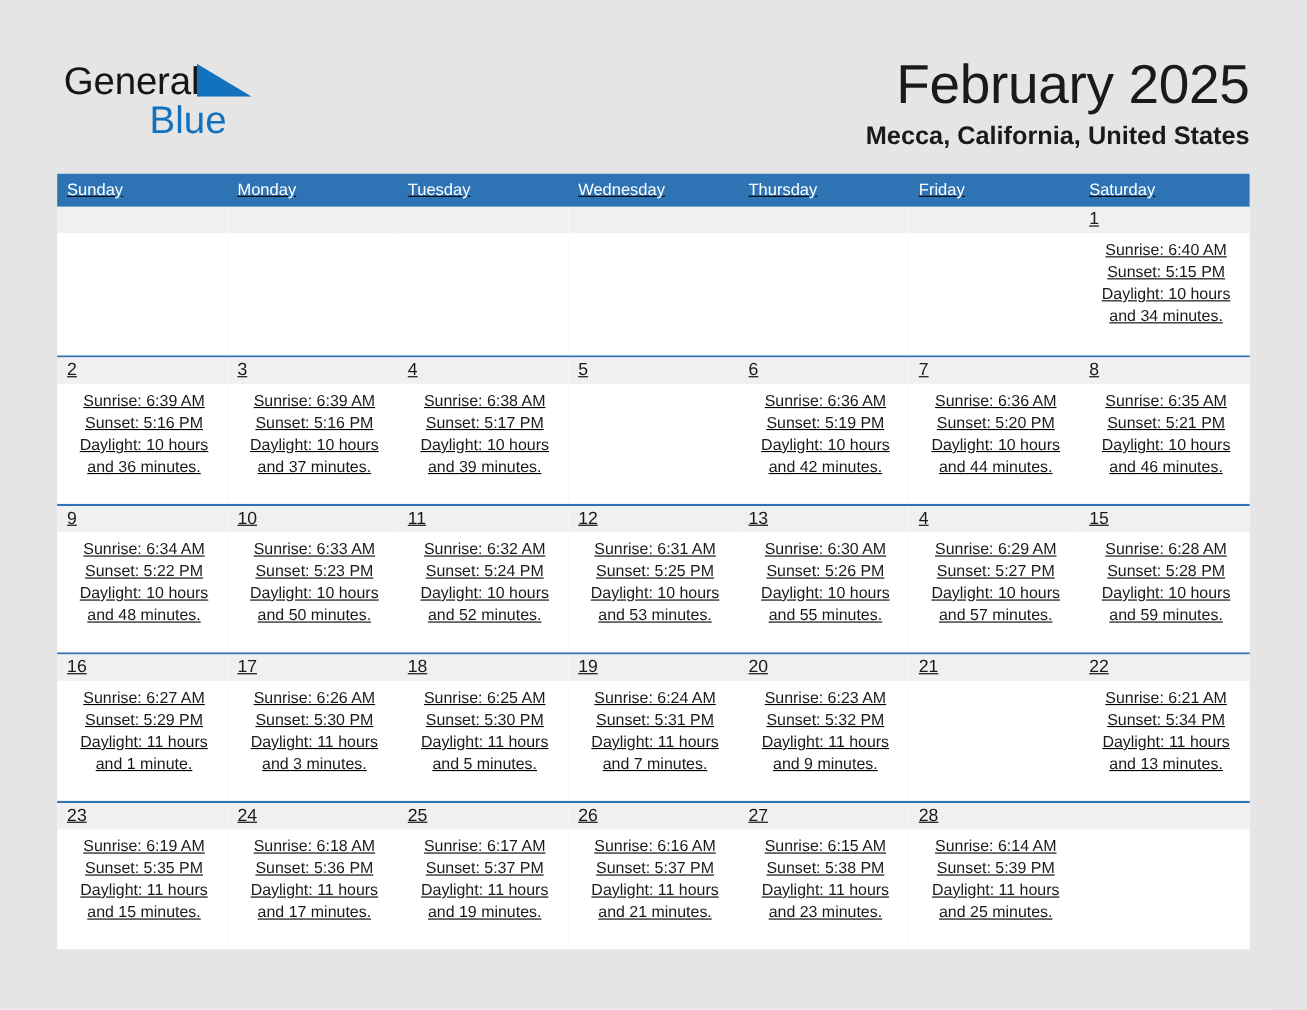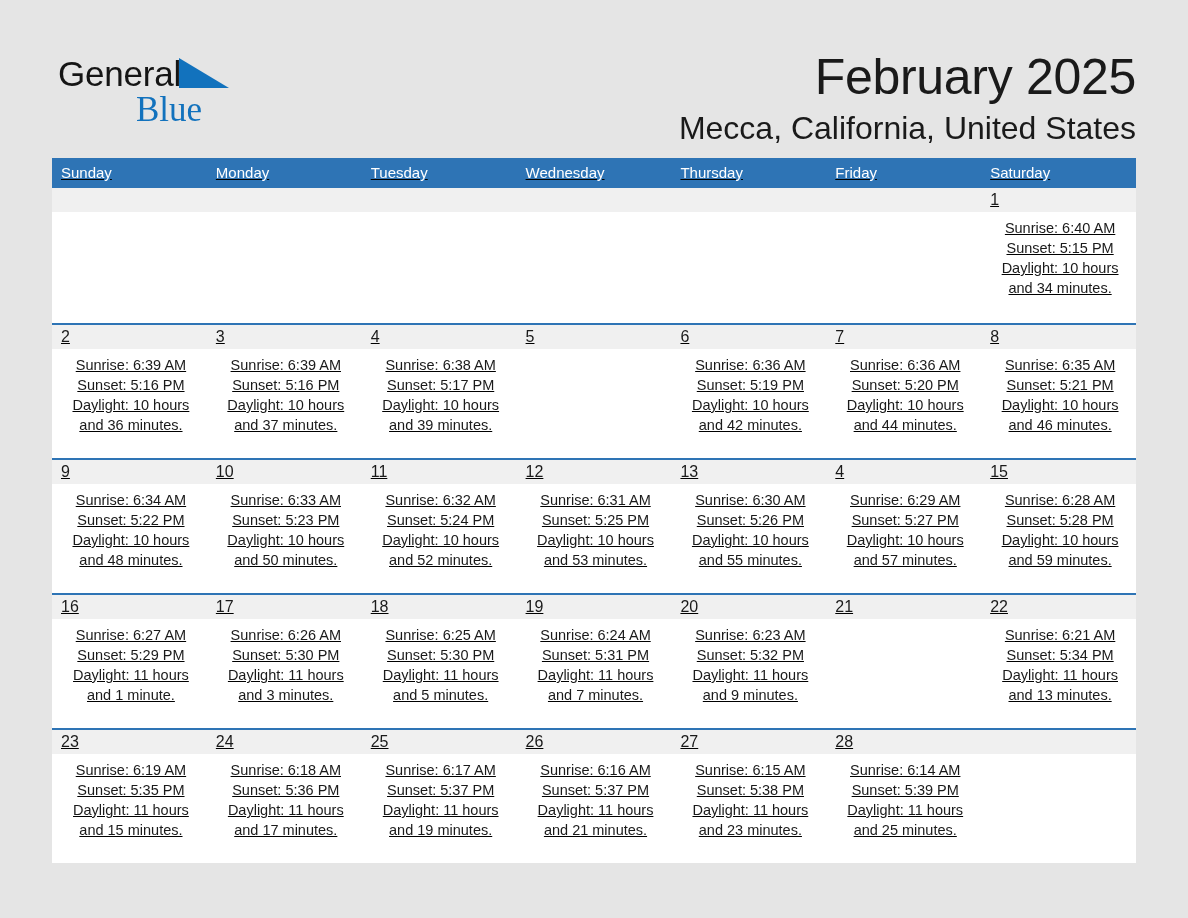--- a/index.html
+++ b/index.html
@@ -45,21 +45,20 @@
   }
   .logo-tri {
     display: inline-block;
     vertical-align: top;
     margin-left: -2px;
     margin-top: 6px;
   }
   .logo-row2 {
     margin-top: -6px;
     padding-left: 78px;
-    font-family: Liberation Serif, serif;
   }
   .logo-blue {
     font-size: 35px;
     color: #1272bd;
     font-weight: 400;
     line-height: 40px;
   }
 
   .title {
     position: absolute;
@@ -68,23 +67,23 @@
     font-size: 50px;
     color: #1a1a1a;
     font-weight: 400;
     letter-spacing: -0.3px;
     white-space: nowrap;
   }
   .subtitle {
     position: absolute;
     right: 0; top: 70px;
     text-align: right;
-    font-size: 32px;
+    font-size: 23px;
     color: #1a1a1a;
-    font-weight: 400;
+    font-weight: 700;
     white-space: nowrap;
   }
 
   
   .calendar {
     position: absolute;
     left: 52px; top: 158px;
     width: 1084px;
     text-decoration: underline;
   }

